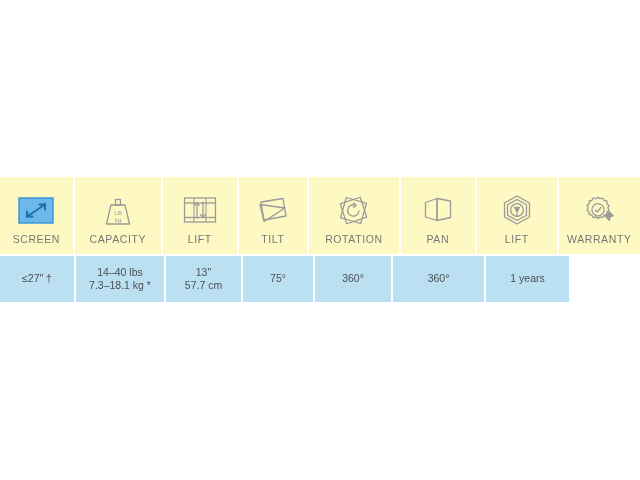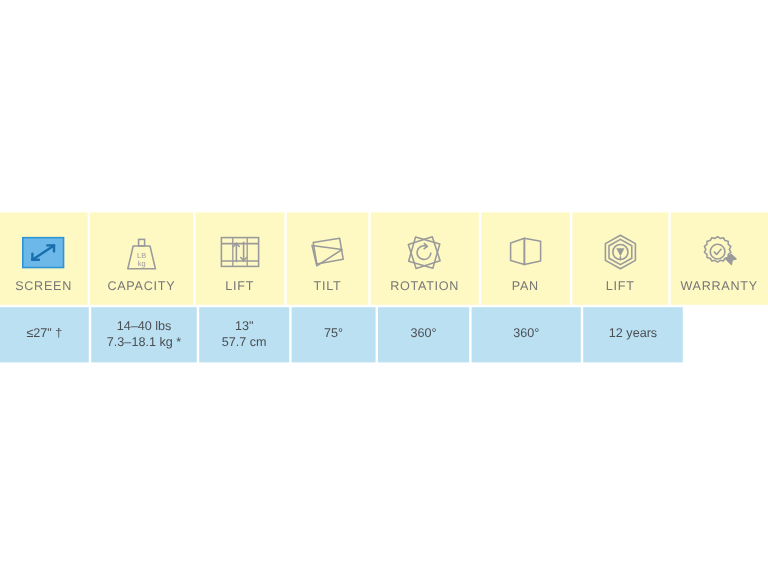--- a/index.html
+++ b/index.html
@@ -246,18 +246,18 @@
 
     <div class="cell col-5">
       <div class="value-text">
         <span>360°</span>
       </div>
     </div>
 
 
     <div class="cell col-7">
       <div class="value-text">
-        <span>12 years</span>
+        <span>1 years</span>
       </div>
     </div>
   </div>
 
 </div>
 
 </body></html>

